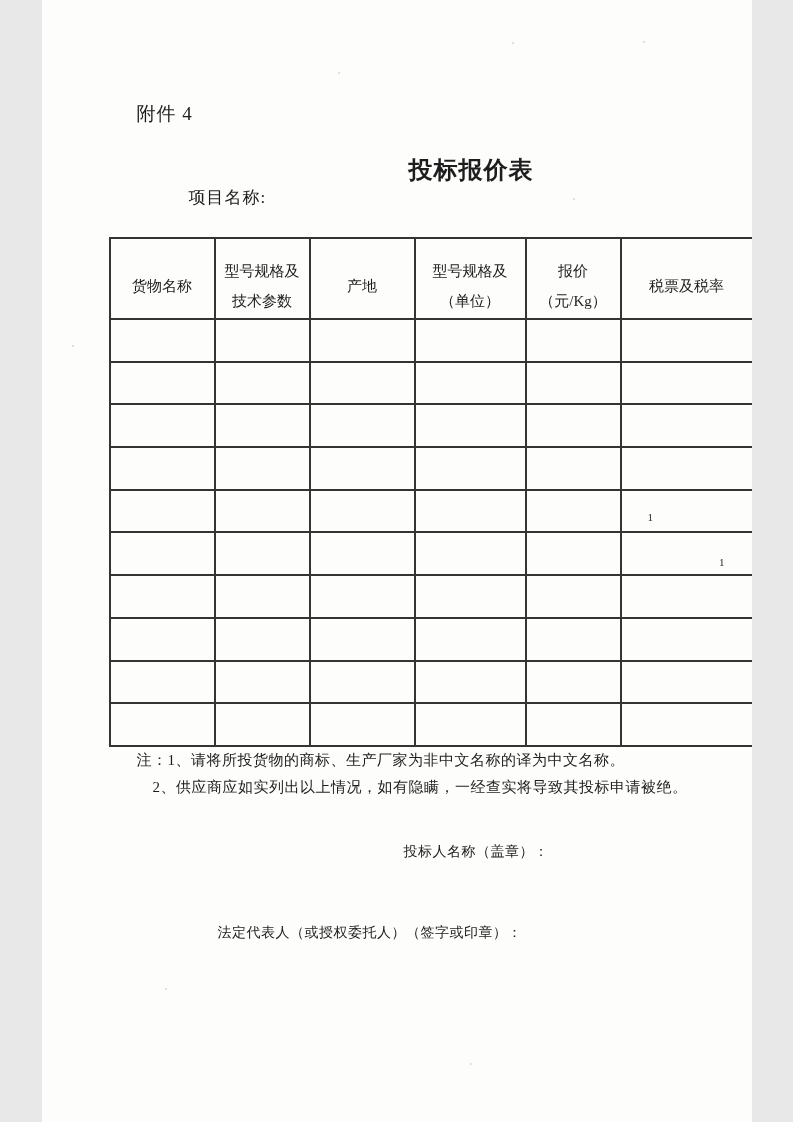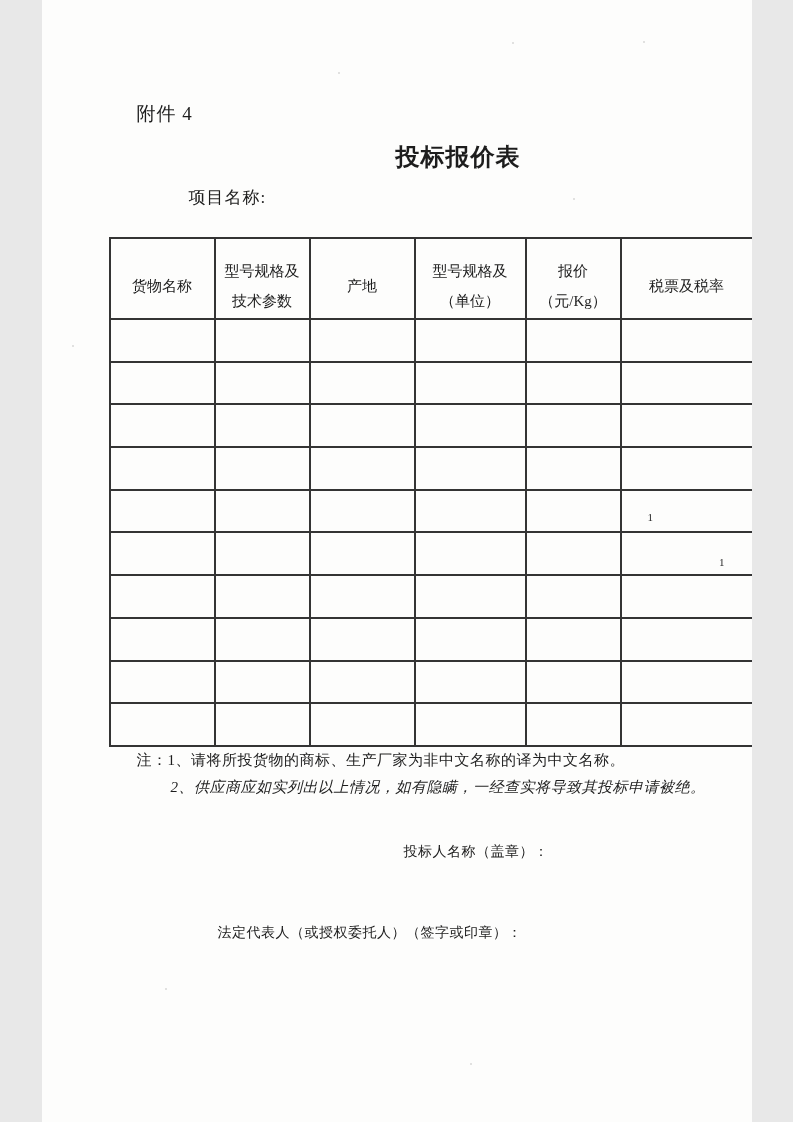--- a/index.html
+++ b/index.html
@@ -11,21 +11,21 @@
     overflow: hidden;
     font-family: "Liberation Serif", "DejaVu Serif", serif;
     color: #1d1d1d;
   }
   .attachment-label {
     position: absolute; left: 95px; top: 101px;
     font-size: 19px; letter-spacing: 1px;
   }
   .doc-title {
     position: absolute; left: 354px; top: 141px;
-    font-size: 24px; font-weight: 600; letter-spacing: 1px; margin: 0;
+    font-size: 24px; font-weight: 600; letter-spacing: 1px; margin: 13px;
   }
   .project-label {
     position: absolute; left: 147px; top: 186px;
     font-size: 17px; letter-spacing: 1px;
   }
   table.bid-table {
     position: absolute; left: 67px; top: 237px;
     width: 643px; table-layout: fixed;
     border-collapse: collapse;
   }
@@ -45,21 +45,21 @@
   .cell-mark {
     position: absolute;
     font-size: 11px; color: #2a2a2a;
     font-family: "Liberation Serif", "DejaVu Serif", serif;
   }
   .note {
     position: absolute;
     font-size: 15px; letter-spacing: 0.5px; white-space: nowrap;
   }
   .note-1 { left: 95px; top: 751px; }
-  .note-2 { left: 129px; top: 778px; font-style: italic; }
+  .note-2 { left: 111px; top: 778px; }
   .sig {
     position: absolute;
     font-size: 14px; letter-spacing: 0.5px; white-space: nowrap;
   }
   .sig-bidder { left: 362px; top: 843px; }
   .sig-legal  { left: 176px; top: 924px; }
   .stamp { position: absolute; }
   .stamp-upper { left: 749px; top: 243px; }
   .stamp-lower { left: 747px; top: 820px; }
   .stamp * { stroke: var(--stamp-color, #d9534a); }

